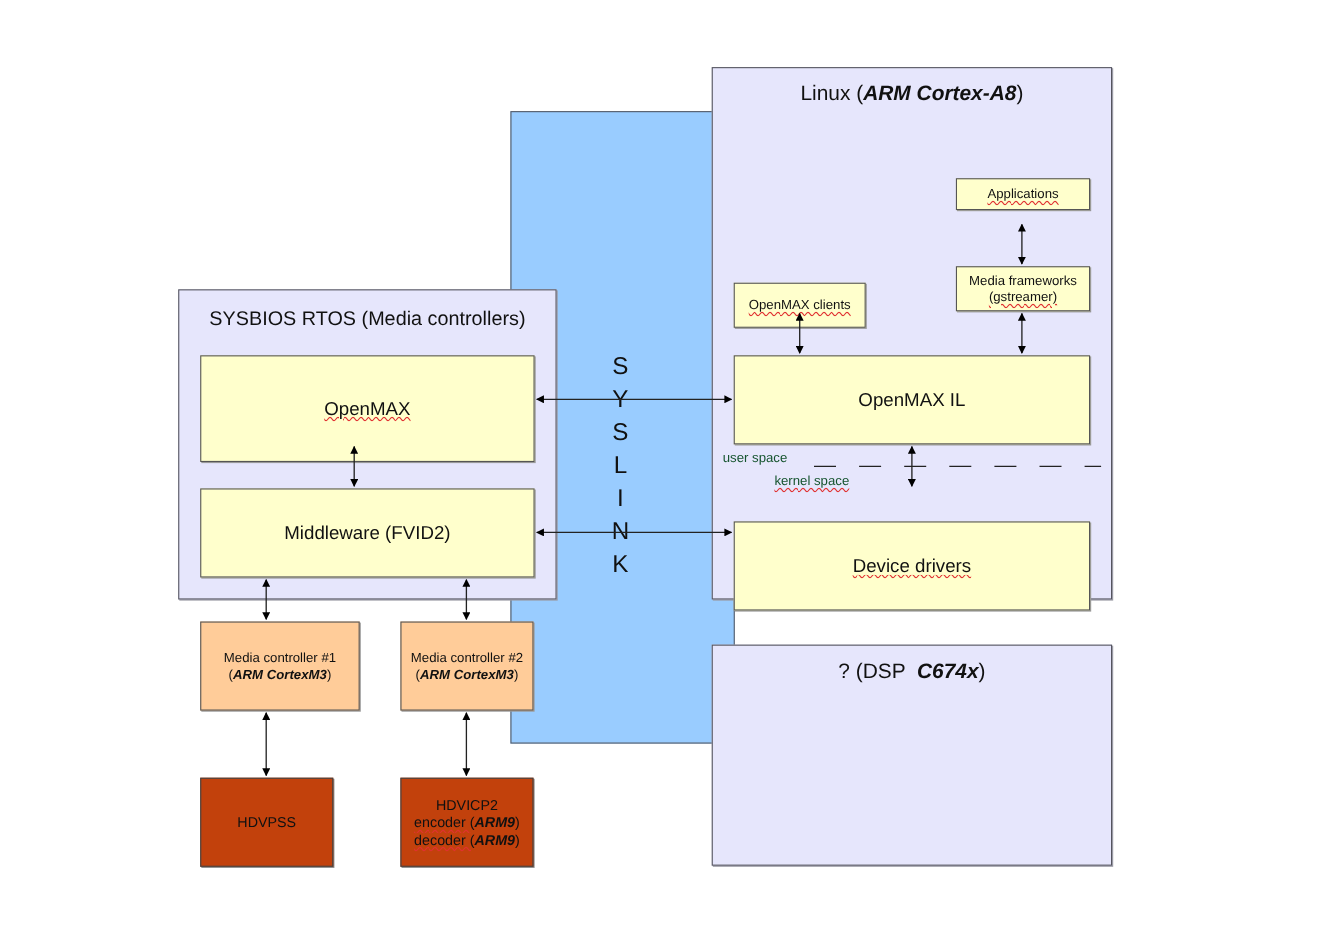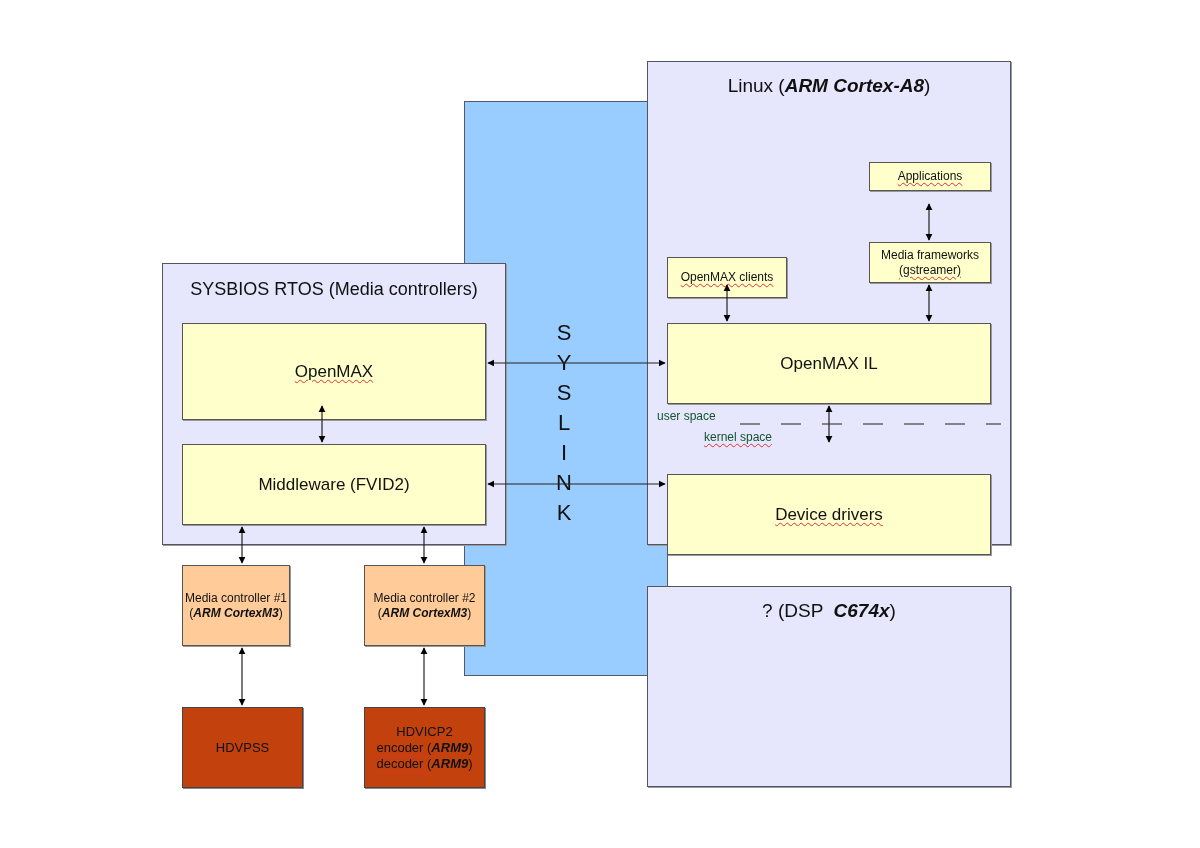--- a/index.html
+++ b/index.html
@@ -78,21 +78,21 @@
   <span class="wavy">Device drivers</span>
 </div>
 
 <div class="abs space-label" style="left:657px; top:409px;">
   <span>user space</span>
 </div>
 <div class="abs space-label" style="left:657px; top:430px;margin-left:47px;">
   <span class="wavy">kernel space</span>
 </div>
 
-<div class="abs orange center sm" style="left:182px; top:565px; width:108px; height:81px;">
+<div class="abs orange center sm" style="left:182px; top:565px; width:145px; height:81px;">
   <span>Media controller #1</span>
   <span><span>(</span><span class="bi">ARM CortexM3</span><span>)</span></span>
 </div>
 <div class="abs orange center sm" style="left:364px; top:565px; width:121px; height:81px;">
   <span>Media controller #2</span>
   <span><span>(</span><span class="bi">ARM CortexM3</span><span>)</span></span>
 </div>
 
 <div class="abs green center" style="left:182px; top:707px; width:121px; height:81px; font-size:13px;">
   <span>HDVPSS</span>

